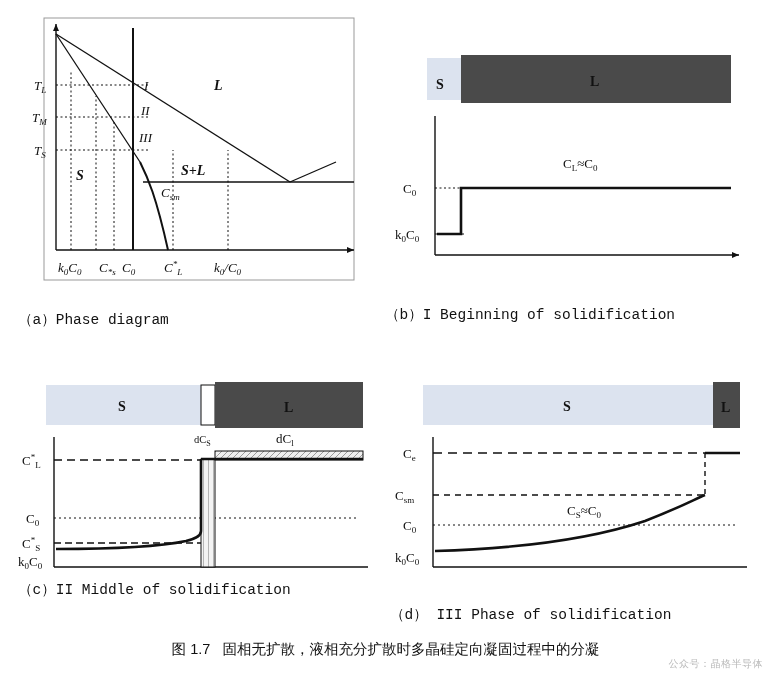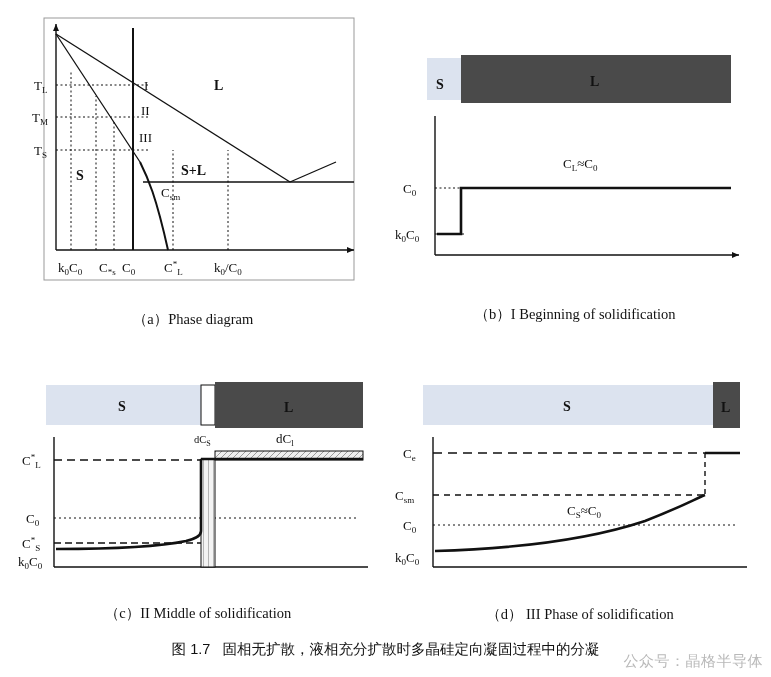--- a/index.html
+++ b/index.html
@@ -7,51 +7,50 @@
     width:771px;height:677px;
     background:#ffffff;
     font-family:"Liberation Serif", serif;
     color:#111;
     position:relative;
     overflow:hidden;
   }
   .panel{position:absolute;}
   .cap{
     position:absolute;
-    text-align:center;
     font-size:14.5px;
-    font-family:Liberation Serif, serif;
+    font-family:Liberation Mono, monospace;
     color:#111;
     white-space:nowrap;
   }
   .figcap{
     position:absolute;
     left:0;right:0;
     text-align:center;
     font-size:14.5px;
     font-family:"Liberation Sans", sans-serif;
     color:#111;
   }
   .watermark{
     position:absolute;
     right:8px;bottom:6px;
-    font-size:15px;
+    font-size:10px;
     color:#b9b9b9;
     font-family:"Liberation Sans", sans-serif;
     letter-spacing:.5px;
   }
   svg{display:block;}
   .lbl{font-family:"Liberation Serif",serif;font-size:13px;fill:#111;}
   .lbl-s{font-family:"Liberation Serif",serif;font-size:10.5px;fill:#111;}
   .lbl-b{font-family:"Liberation Serif",serif;font-size:14px;fill:#111;font-weight:bold;}
 </style>
 </head>
 <body>
 
-<div class="panel" style="left:18px;top:10px;width:350px;height:290px;">
+<div class="panel" style="left:18px;top:10px;width:350px;height:290px;font-style:italic;">
   <svg width="350" height="290" viewBox="0 0 350 290">
 
     <rect x="26" y="8" width="310" height="262" fill="none" stroke="#999" stroke-width="1"></rect>
 
     <line x1="38" y1="240" x2="336" y2="240" stroke="#111" stroke-width="1.4"></line>
     <polygon points="336,240 329,237 329,243" fill="#111"></polygon>
     <line x1="38" y1="240" x2="38" y2="14" stroke="#111" stroke-width="1.4"></line>
     <polygon points="38,14 35,21 41,21" fill="#111"></polygon>
 
     <line x1="38" y1="24" x2="272" y2="172" stroke="#111" stroke-width="1.3"></line>
@@ -153,21 +152,21 @@
 
     <text class="lbl-s" x="176" y="88">dC<tspan font-size="8" dy="3">S</tspan></text>
     <text class="lbl" x="258" y="88">dC<tspan font-size="9" dy="3">l</tspan></text>
 
     <text class="lbl" x="4" y="110">C<tspan font-size="9" dy="-5">*</tspan><tspan font-size="9" dy="8">L</tspan></text>
     <text class="lbl" x="8" y="168">C<tspan font-size="9" dy="3">0</tspan></text>
     <text class="lbl" x="4" y="193">C<tspan font-size="9" dy="-5">*</tspan><tspan font-size="9" dy="8">S</tspan></text>
     <text class="lbl" x="0" y="211">k<tspan font-size="9" dy="3">0</tspan><tspan dy="-3">C</tspan><tspan font-size="9" dy="3">0</tspan></text>
   </svg>
 </div>
-<div class="cap" style="left:18px;top:604px;width:360px;">（c）II Middle of solidification</div>
+<div class="cap" style="left:18px;top:580px;width:360px;">（c）II Middle of solidification</div>
 
 <div class="panel" style="left:395px;top:355px;width:360px;height:250px;">
   <svg width="360" height="250" viewBox="0 0 360 250">
 
     <rect x="28" y="30" width="290" height="40" fill="#dce3ef"></rect>
     <rect x="318" y="27" width="27" height="46" fill="#4a4a4a"></rect>
     <text class="lbl-b" x="168" y="56" fill="#111">S</text>
     <text class="lbl-b" x="326" y="57" fill="#ffffff">L</text>
 
     <line x1="38" y1="212" x2="352" y2="212" stroke="#111" stroke-width="1.4"></line>

